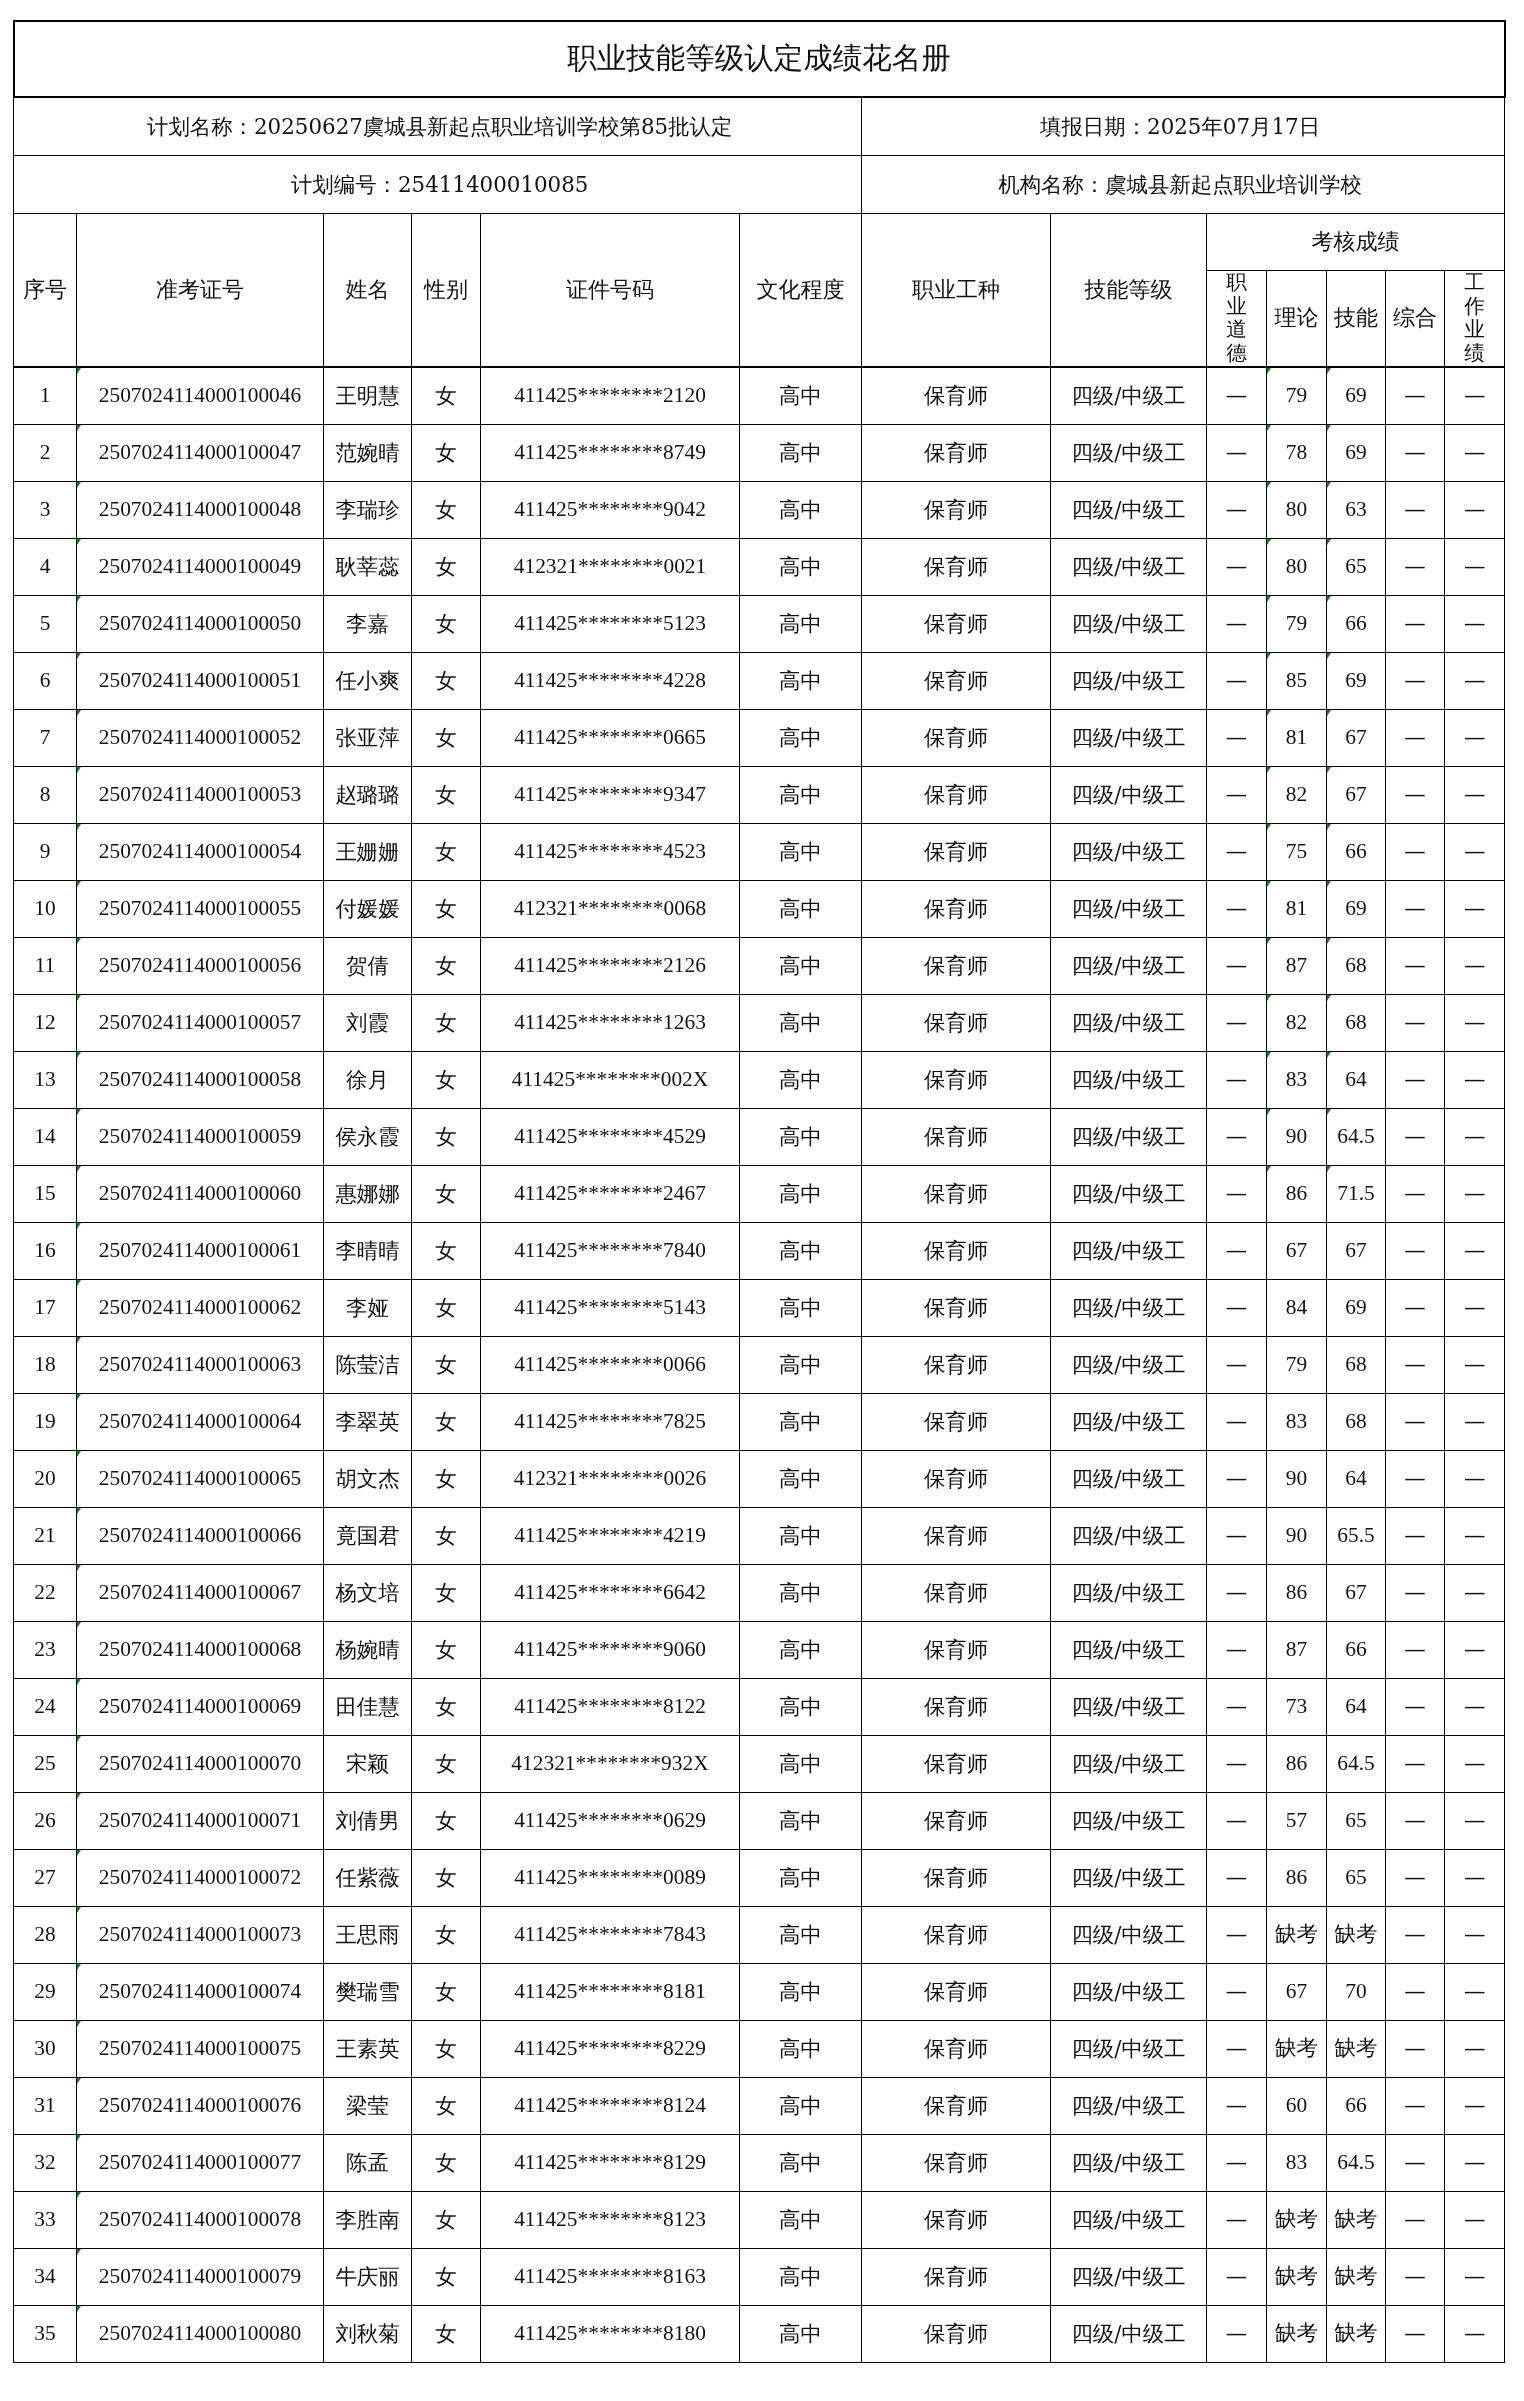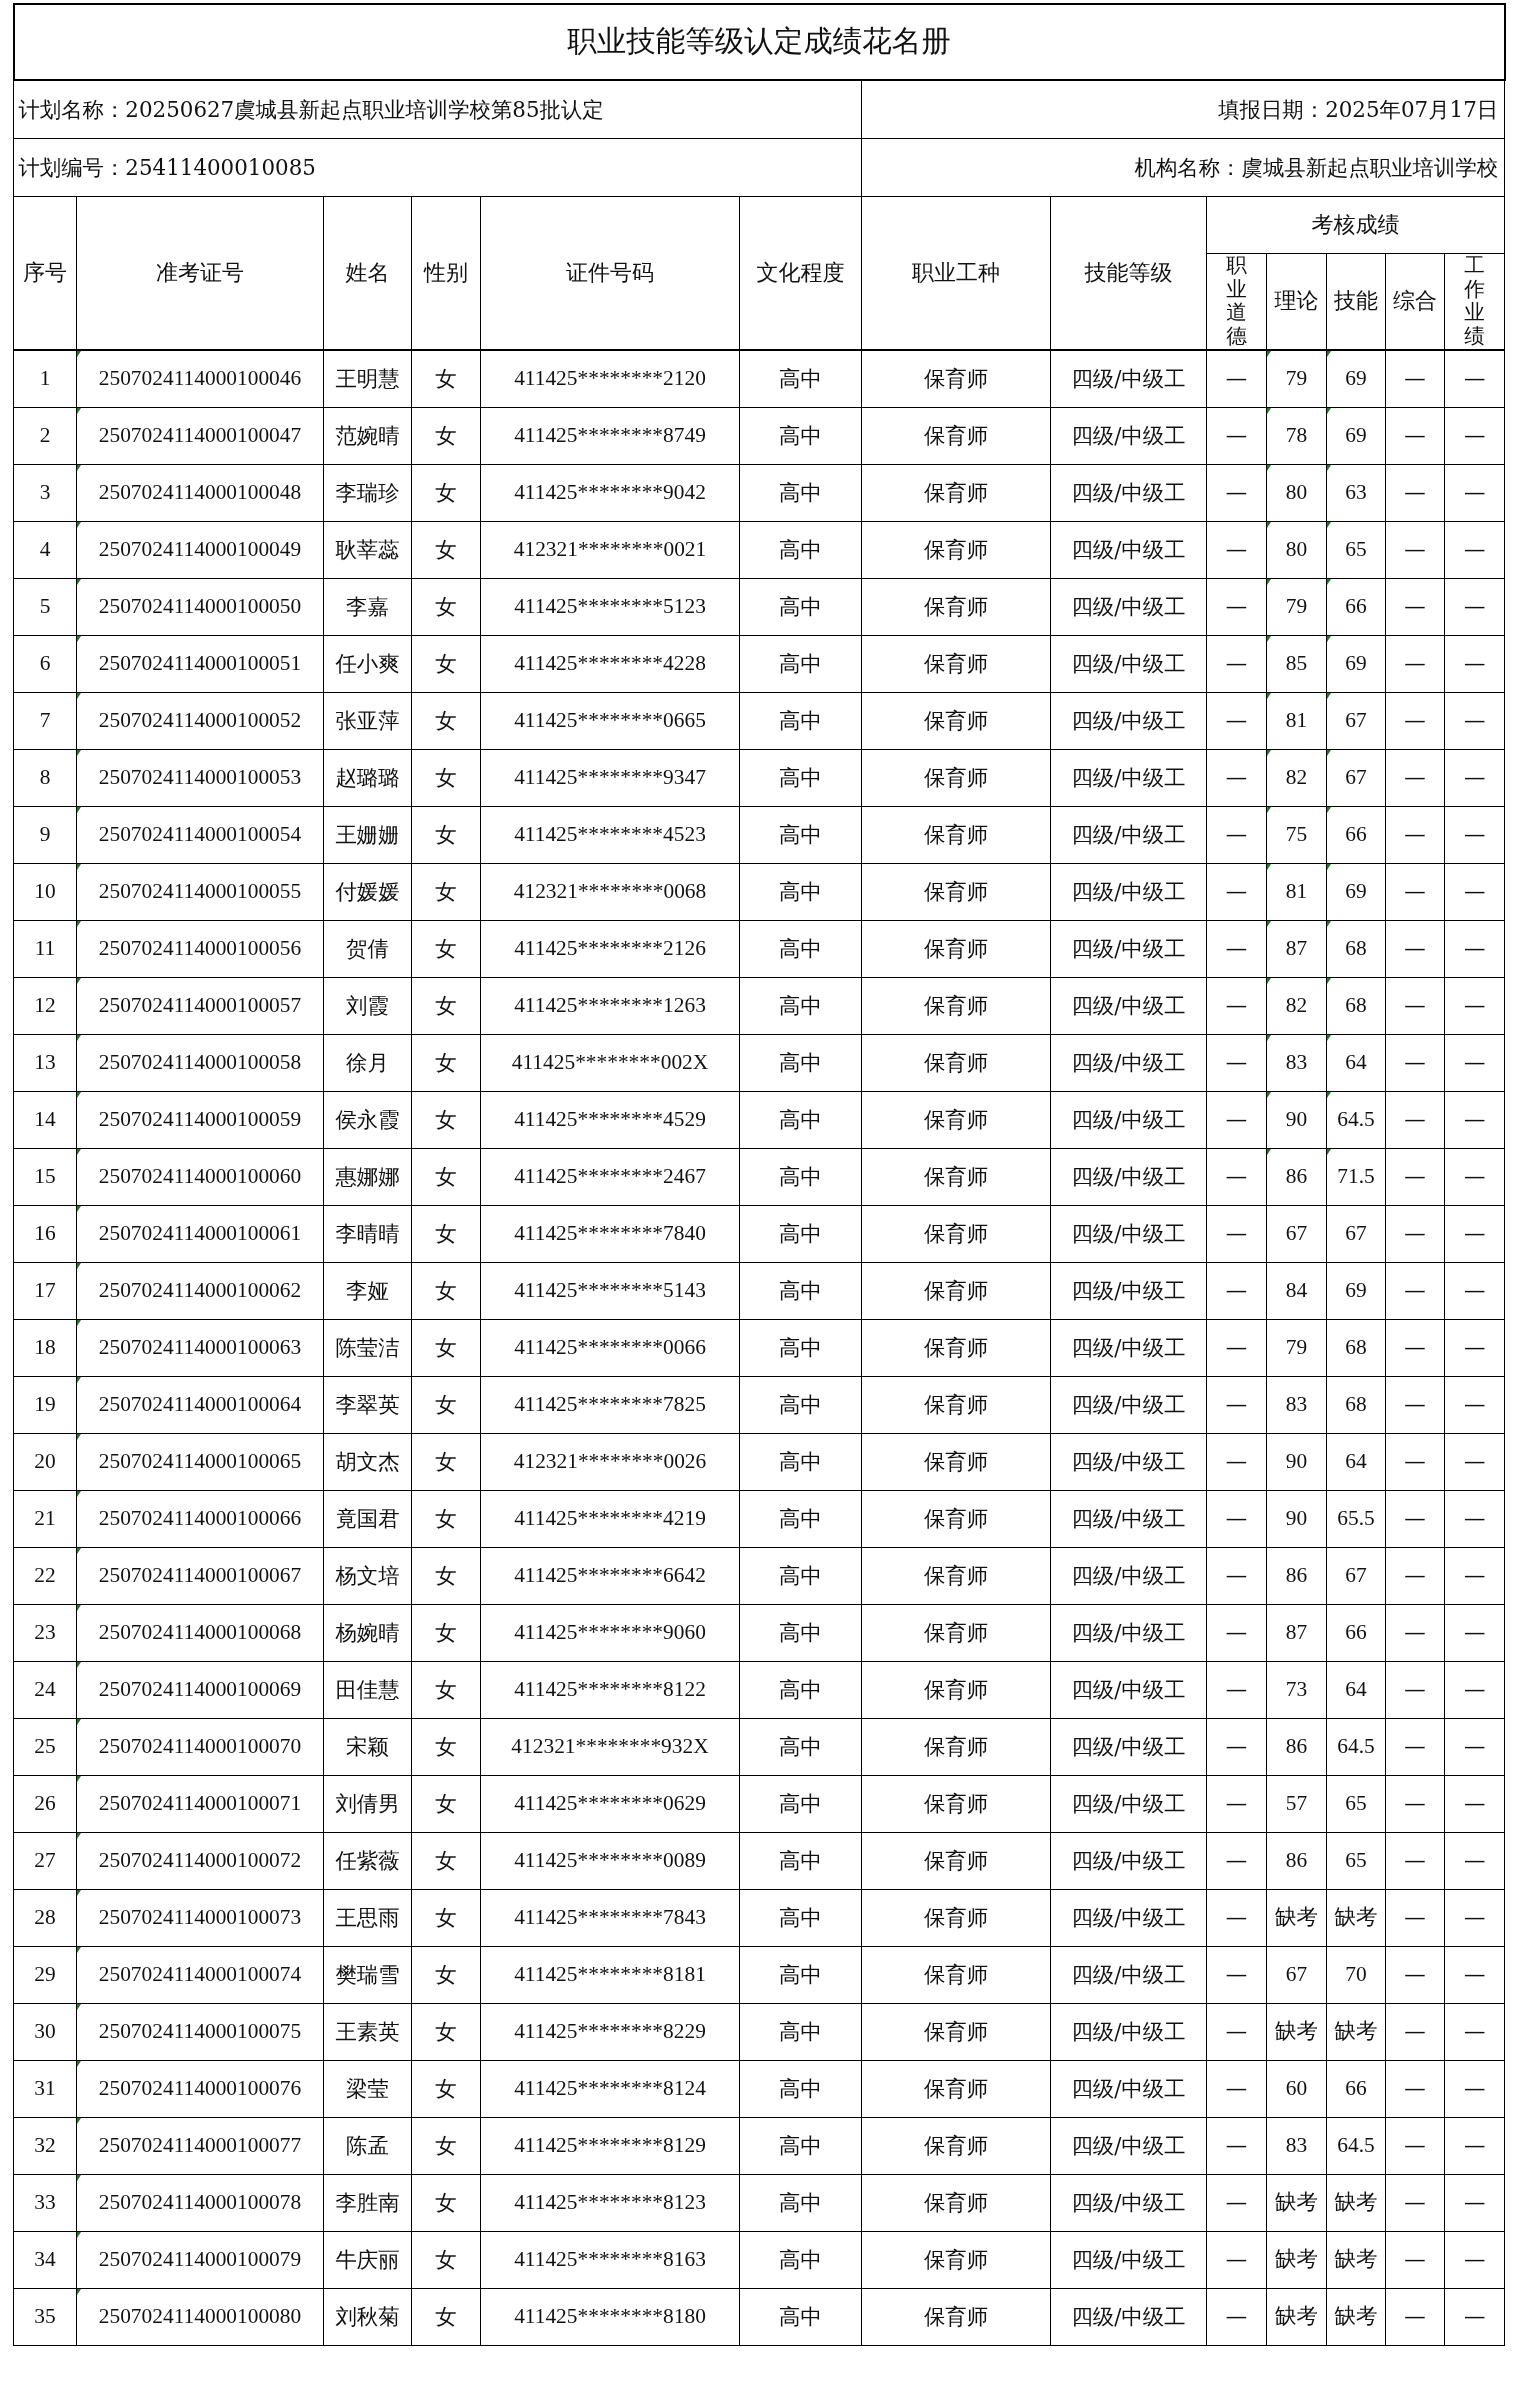--- a/index.html
+++ b/index.html
@@ -1,24 +1,24 @@
 <!DOCTYPE html>
 <html style="font-size:11.8px"><head>
 <meta charset="utf-8">
 <style>
   html, body { margin: 0; padding: 0; background: #ffffff; }
   body { width: 1524px; height: 2401px; position: relative; overflow: hidden;
          font-family: "DejaVu Serif", "Liberation Serif", serif; color: #111; }
-  .sheet { position: absolute; left: 12.5px; top: 3px; width: 1492px; }
+  .sheet { position: absolute; left: 12.5px; top: 20px; width: 1492px; }
   table { border-collapse: collapse; table-layout: fixed; width: 1492px; }
   td, th { border: 1.5px solid #000; padding: 0; text-align: center; vertical-align: middle;
            font-weight: normal; font-size: 22px; line-height: 1.2; position: relative; overflow: hidden; }
   .title-row td { height: 74px; font-family: "DejaVu Sans", "Liberation Sans", sans-serif;
                   font-size: 29.5px; border-width: 2.2px; }
-  .meta-row td { height: 57px; font-size: 21.4px; }
+  .meta-row td { height: 57px; font-size: 21.4px; text-align: center; }
   .meta-left { text-align: left; padding-left: 4.4px; }
   .meta-right { text-align: right; padding-right: 6px; }
   .head-row th { font-size: 22px; }
   .head-top th { height: 56px; margin-left: 9px; }
   .head-bot th { height: 56px; }
   .head-bot th.two-line { font-size: 20.6px; line-height: 1.15; }
   .data-row td { height: 56px; font-size: 21.4px; }
   .thick-top td { border-top-width: 2.2px; }
   .tri::before { content: ""; position: absolute; left: 0; top: 0; width: 0; height: 0;
                  border-top: 6.6px solid #1a7a1a; border-right: 4.4px solid transparent; }

